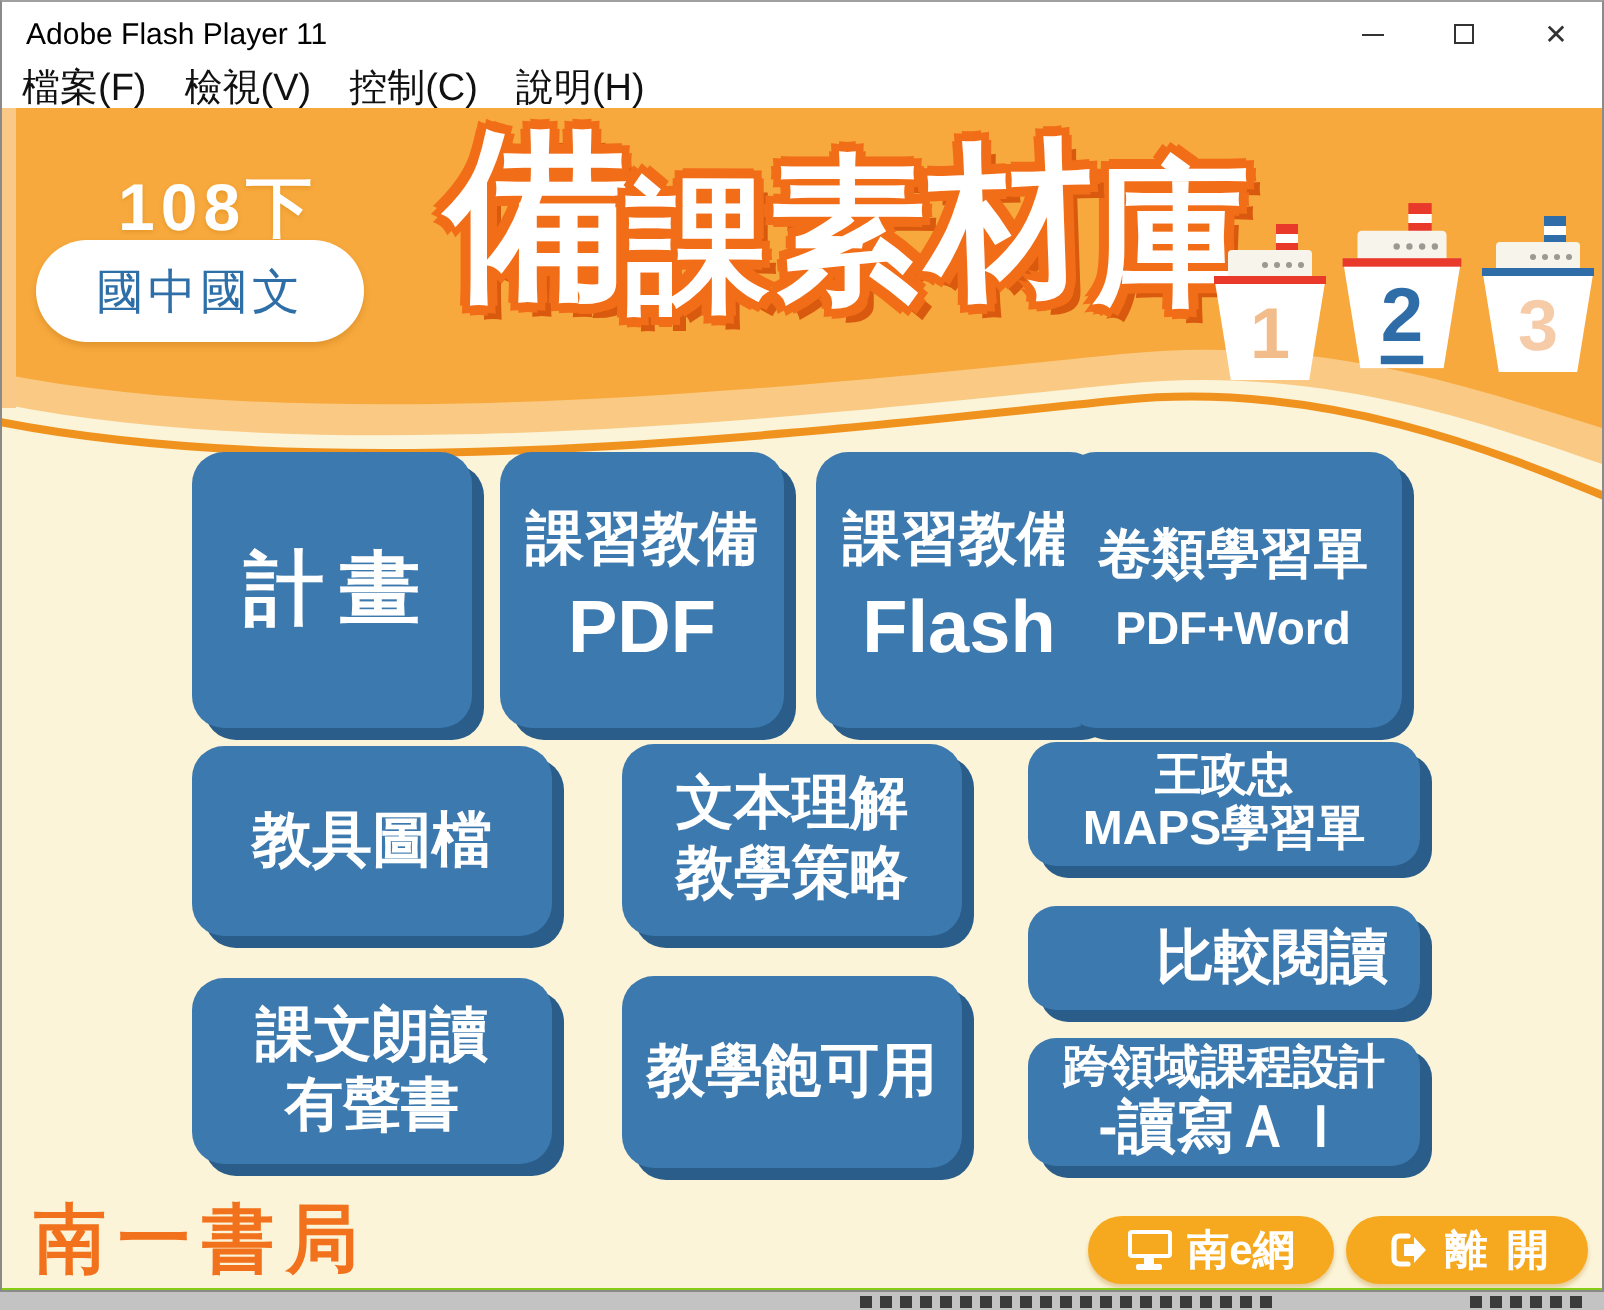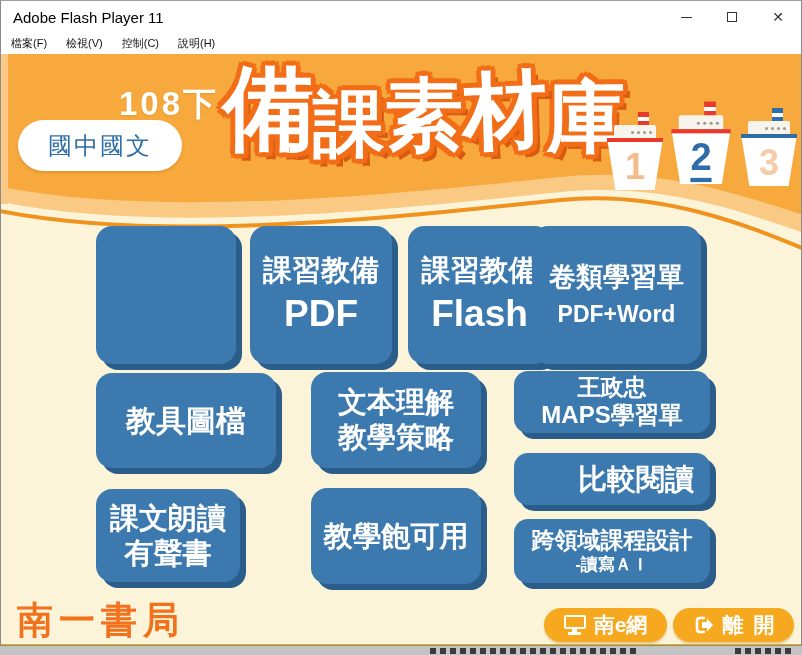--- a/index.html
+++ b/index.html
@@ -13,40 +13,40 @@
   .bg-top-sliver { position:absolute; left:648px; top:0; width:130px; height:4px; background:#4d544d; }
   .bg-top-sliver2 { position:absolute; left:778px; top:0; width:24px; height:4px; background:#aab0aa; }
   .bg-bottom-strip { position:absolute; left:0; top:646px; width:802px; height:9px; background:#c3c3c3; }
   .bg-smudge { position:absolute; top:648px; height:6px; background:repeating-linear-gradient(90deg,#3b3b3b 0 6px,#c3c3c3 6px 10px); }
   .bg-smudge.a { left:430px; width:210px; }
   .bg-smudge.b { left:735px; width:58px; }
 
   
   .win {
     position:absolute; left:0; top:0; width:802px; height:646px;
-    background:#eab308; border:1px solid #8a8a8a; border-top:1px solid #a0a0a0;
+    background:#84cc16; border:1px solid #8a8a8a; border-top:1px solid #a0a0a0;
   }
   .titlebar { position:relative; height:32px; background:#fff; }
   .title-text { position:absolute; left:12px; top:8px; font-size:15px; color:#000; }
   .win-controls { position:absolute; right:0; top:0; height:32px; display:flex; }
   .win-btn { width:46px; height:32px; display:flex; align-items:center; justify-content:center; cursor:default; }
   .glyph-min { display:block; width:11px; height:1px; background:#333; }
   .glyph-max { display:block; width:10px; height:10px; border:1px solid #333; }
   .glyph-close { font-size:14px; color:#333; line-height:1; }
 
   .menubar { position:relative; height:21px; background:#fff; display:flex; align-items:center; padding-left:10px; }
-  .menu-item { font-size:11px; color:#111; margin-right:19px; }
+  .menu-item { font-size:19px; color:#111; margin-right:19px; }
 
   
   .stage { position:absolute; left:0; top:53px; width:800px; height:590px; background:#fbf4d8; overflow:hidden; }
   .wave-svg { position:absolute; left:0; top:0; width:800px; height:240px; }
   .left-edge-strip { position:absolute; left:0; top:0; width:7px; height:150px; background:#fac887; }
 
   
-  .grade { position:absolute; left:58px; top:28px; width:160px; text-align:right;
+  .grade { position:absolute; left:58px; top:28px; width:160px; text-align:left;
     font-size:33px; font-weight:bold; color:#fff; letter-spacing:3px;
     text-shadow:0 1px 2px rgba(200,120,0,.35); }
   .subject-pill { position:absolute; left:17px; top:66px; width:164px; height:51px;
     background:#fff; border-radius:27px; display:flex; align-items:center; justify-content:center;
     box-shadow:0 2px 3px rgba(160,90,0,.25); }
   .subject-pill span { font-size:24px; font-weight:normal; color:#2e6fa8; letter-spacing:2px; }
 
   .main-title { position:absolute; left:222px; top:8px; width:380px; display:flex; align-items:flex-start; }
   .main-title span {
     font-weight:bold; color:#fff; line-height:1;
@@ -93,24 +93,24 @@
   .t3 { left:407px; top:172px; width:143px; height:138px; }
   .t2 .l1,.t3 .l1 { font-size:29px; }
   .t2 .l2,.t3 .l2 { font-size:37px; margin-top:4px; }
   .t4 { left:531px; top:172px; width:169px; height:138px; }
   .t4 .l1 { font-size:27px; } .t4 .l2 { font-size:23px; margin-top:8px; }
   .t5 { left:95px;  top:319px; width:180px; height:95px; } .t5 .l1 { font-size:30px; }
   .t6 { left:310px; top:318px; width:170px; height:96px; } .t6 .l1,.t6 .l2 { font-size:29px; }
   .t7 { left:513px; top:317px; width:196px; height:62px; border-radius:14px; }
   .t7 .l1 { font-size:23px; } .t7 .l2 { font-size:24px; }
   .t8 { left:513px; top:399px; width:196px; height:52px; border-radius:14px; } .t8 .l1 { font-size:29px;margin-left:48px; }
-  .t9 { left:95px;  top:435px; width:144px; height:93px; } .t9 .l1,.t9 .l2 { font-size:29px; }
+  .t9 { left:95px;  top:435px; width:180px; height:93px; } .t9 .l1,.t9 .l2 { font-size:29px; }
   .t10 { left:310px; top:434px; width:170px; height:96px; } .t10 .l1 { font-size:29px; }
   .t11 { left:513px; top:465px; width:196px; height:64px; border-radius:14px; }
-  .t11 .l1 { font-size:23px; } .t11 .l2 { font-size:17px;text-align:right; }
+  .t11 .l1 { font-size:23px; } .t11 .l2 { font-size:29px;text-align:right; }
 
   
   .brand { position:absolute; left:16px; top:542px; font-family:"DejaVu Serif","Liberation Serif",serif;
     font-size:36px; font-weight:bold; color:#f2711c; letter-spacing:6px; transform:scaleY(1.05); }
   .pill-btn { position:absolute; top:554px; height:34px; background:#f6a91f; border-radius:18px;
     display:flex; align-items:center; justify-content:center; gap:8px; color:#fff; font-weight:bold;
     font-size:21px; cursor:pointer; box-shadow:0 2px 2px rgba(180,110,0,.3); }
   .btn-nanenet { left:543px; width:123px; }
   .btn-exit { left:672px; width:121px; letter-spacing:2px; }
   .monitor-icon { position:relative; width:22px; height:20px; }
@@ -211,20 +211,21 @@
           <span class="porthole"></span>
           <span class="porthole"></span>
       </div>
       <div class="hull">
         <span class="ship-num num-salmon">3</span>
       </div>
       <div class="hull-stripe blue"></div>
     </div>
 
     <div class="tile t1">
+      <span class="l2">計畫</span>
     </div>
     <div class="tile t2">
       <span class="l1">課習教備</span>
       <span class="l2">PDF</span>
     </div>
     <div class="tile t3">
       <span class="l1">課習教備</span>
       <span class="l2">Flash</span>
     </div>
     <div class="tile t4">

